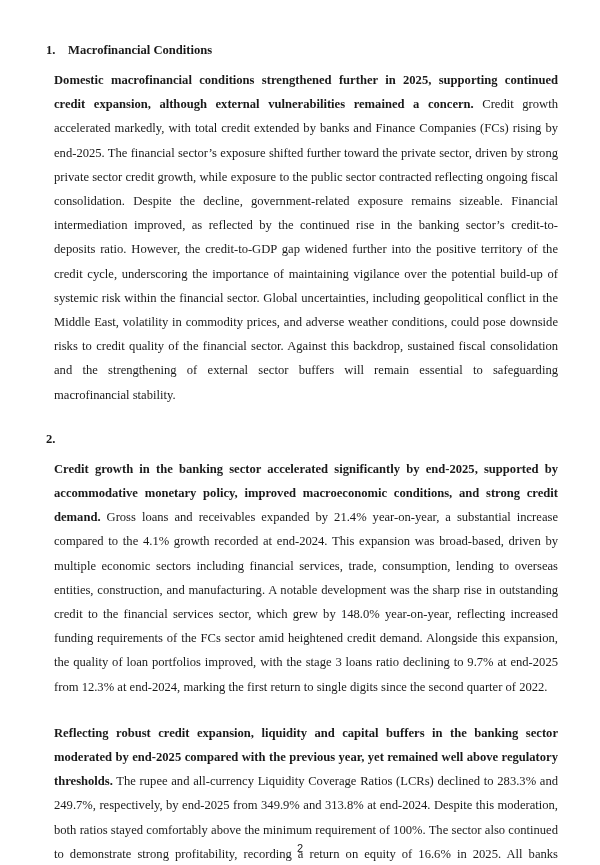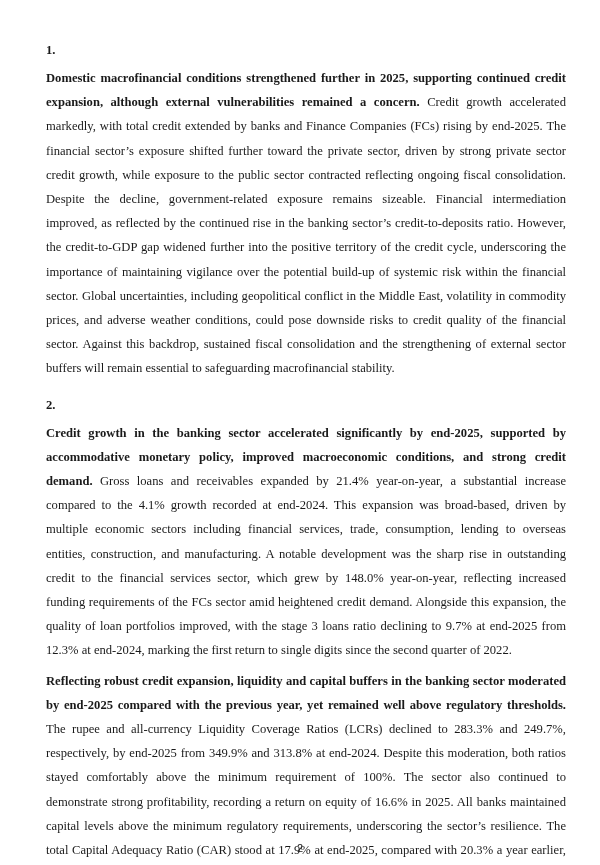--- a/index.html
+++ b/index.html
@@ -7,38 +7,39 @@
     width: 600px; height: 865px; position: relative; overflow: hidden;
     font-family: "Liberation Serif", serif; color: #1a1a1a;
   }
   .page { position: absolute; left: 46px; top: 40px; width: 520px; }
   .heading {
     font-weight: bold; font-size: 12.6px; line-height: 20px;
     margin: 0 0 6px 0; display: flex;
   }
   .heading .num { width: 22px; display: inline-block; }
   p.para {
-    margin: 0; font-size: 12.6px; line-height: 24.2px;
+    margin: 8px; font-size: 12.6px; line-height: 24.2px;
     text-align: justify; text-align-last: left;
   }
   p.para b { font-weight: bold; }
   .gap-sec { height: 14px; }
   .gap-para { height: 6px; }
   .page-num {
     position: absolute; left: 0; width: 600px; top: 842px;
     text-align: center; font-family: "Liberation Sans", sans-serif; font-size: 11px; color: #222;
   }
 </style>
 </head>
 <body>
 
 <div class="page">
 
   <div class="heading">
     <span class="num">1.</span>
+    <span>Macrofinancial Conditions</span>
   </div>
   <p class="para"><b>Domestic macrofinancial conditions strengthened further in 2025, supporting continued credit expansion, although external vulnerabilities remained a concern.</b><span> Credit growth accelerated markedly, with total credit extended by banks and Finance Companies (FCs) rising by end-2025. The financial sector’s exposure shifted further toward the private sector, driven by strong private sector credit growth, while exposure to the public sector contracted reflecting ongoing fiscal consolidation. Despite the decline, government-related exposure remains sizeable. Financial intermediation improved, as reflected by the continued rise in the banking sector’s credit-to-deposits ratio. However, the credit-to-GDP gap widened further into the positive territory of the credit cycle, underscoring the importance of maintaining vigilance over the potential build-up of systemic risk within the financial sector. Global uncertainties, including geopolitical conflict in the Middle East, volatility in commodity prices, and adverse weather conditions, could pose downside risks to credit quality of the financial sector. Against this backdrop, sustained fiscal consolidation and the strengthening of external sector buffers will remain essential to safeguarding macrofinancial stability.</span></p>
 
   <div class="gap-sec"></div>
 
   <div class="heading">
     <span class="num">2.</span>
   </div>
   <p class="para"><b>Credit growth in the banking sector accelerated significantly by end-2025, supported by accommodative monetary policy, improved macroeconomic conditions, and strong credit demand.</b><span> Gross loans and receivables expanded by 21.4% year-on-year, a substantial increase compared to the 4.1% growth recorded at end-2024. This expansion was broad-based, driven by multiple economic sectors including financial services, trade, consumption, lending to overseas entities, construction, and manufacturing. A notable development was the sharp rise in outstanding credit to the financial services sector, which grew by 148.0% year-on-year, reflecting increased funding requirements of the FCs sector amid heightened credit demand. Alongside this expansion, the quality of loan portfolios improved, with the stage 3 loans ratio declining to 9.7% at end-2025 from 12.3% at end-2024, marking the first return to single digits since the second quarter of 2022.</span></p>
 

